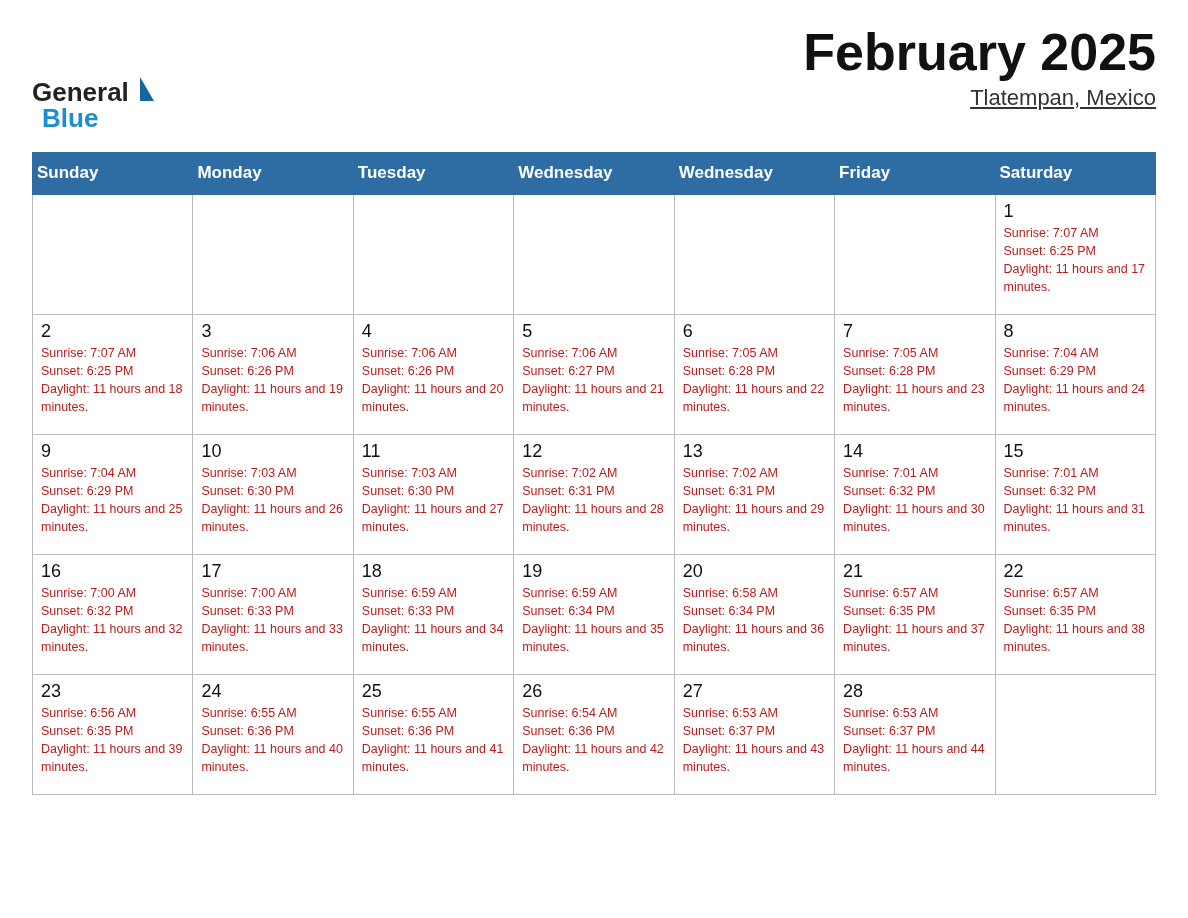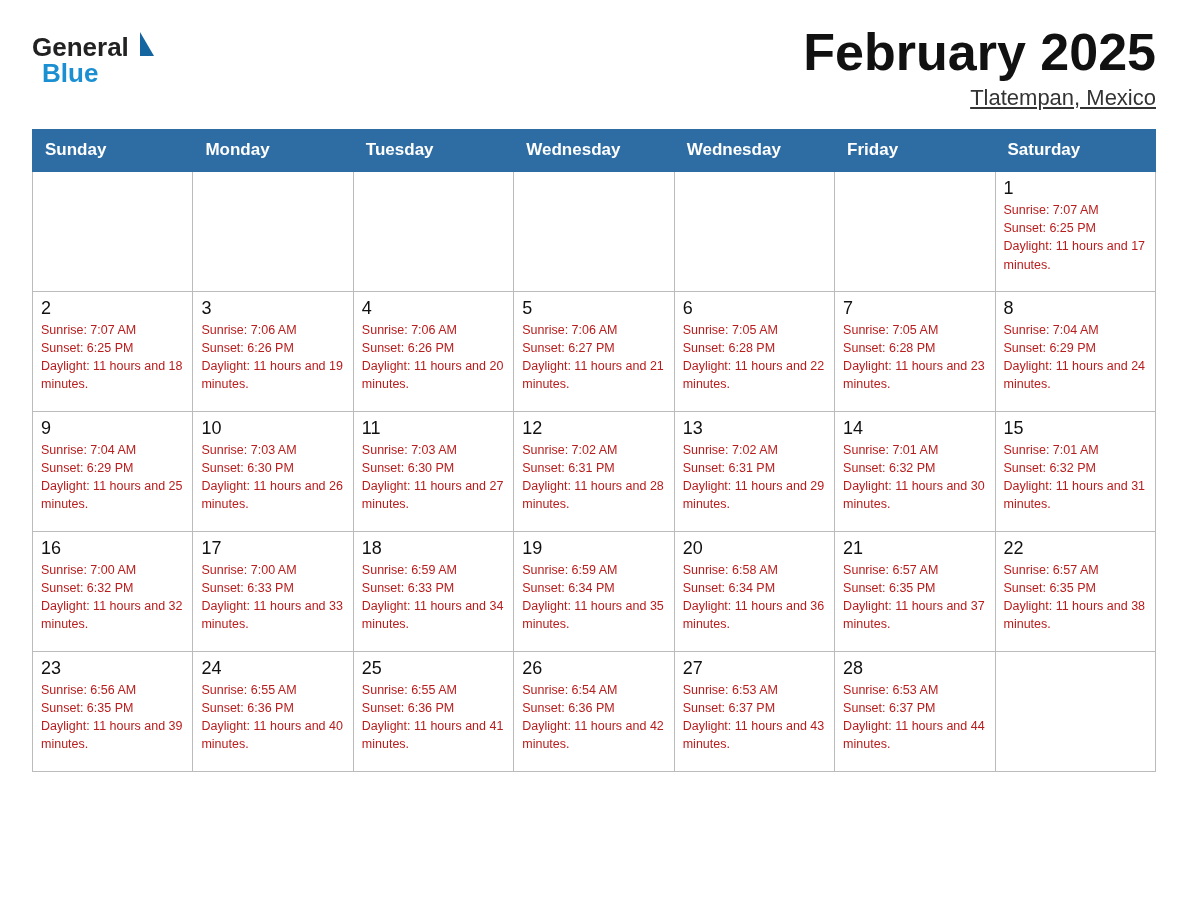--- a/index.html
+++ b/index.html
@@ -35,21 +35,21 @@
     .calendar-table {
       width: 100%;
       border-collapse: collapse;
       table-layout: fixed;
     }
     .calendar-table th {
       background-color: #2e6da4;
       color: #fff;
       font-size: 17px;
       font-weight: bold;
-      padding: 10px 12px;
+      padding: 10px 4px;
       text-align: left;
       border: 1px solid #2e6da4;
     }
     .calendar-table td {
       vertical-align: top;
       border: 1px solid #bbb;
       padding: 6px 8px;
       height: 120px;
       font-size: 13px;
       color: #222;
@@ -71,20 +71,21 @@
       line-height: 1.45;
     }
     .empty-cell {
       background: #f5f5f5;
     }
     
     .logo-svg {
       display: flex;
       flex-direction: column;
       align-items: flex-end;
+      margin-top: 45px;
     }
   </style>
 </head>
 <body>
 
 <div class="header">
   <div class="logo-svg">
     <svg width="160" height="65" viewBox="0 0 160 65" xmlns="http://www.w3.org/2000/svg">
 
       <text x="0" y="32" font-family="Arial" font-size="26" font-weight="bold" fill="#222">General</text>

